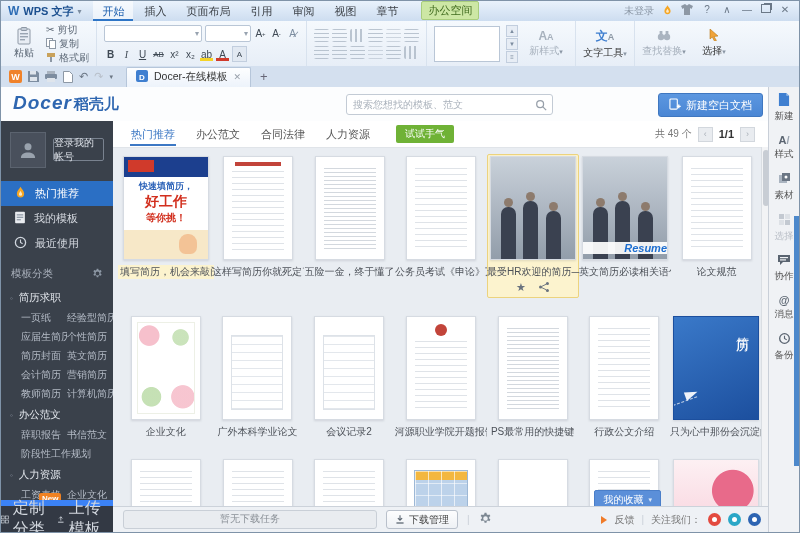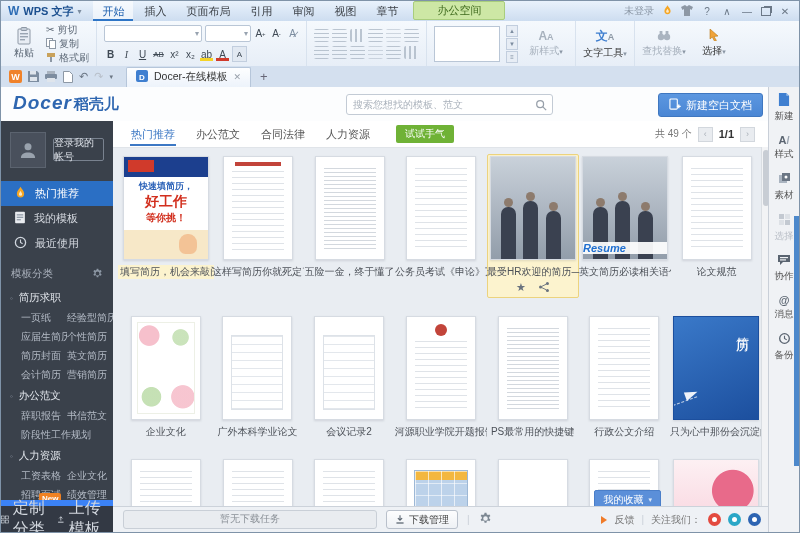--- a/index.html
+++ b/index.html
@@ -9,22 +9,22 @@
   
   .titlebar{position:absolute;top:0;left:0;right:0;height:20px;
     background:linear-gradient(#e9f2fc,#cdddf0);border-bottom:1px solid #b0c5dc;
     display:flex;align-items:center;font-size:11px;}
   .app-logo{display:flex;align-items:center;gap:4px;margin:0 12px 0 7px;color:#1b4f8f;font-weight:bold;}
   .wlogo{color:#2e6db5;font-weight:bold;font-size:12px;}
   .logo-caret{color:#7d8doa;color:#7d8da0;font-size:8px;}
   .menu-tabs{display:flex;align-items:flex-end;height:20px;gap:2px;}
   .menu-tab{padding:3px 9px 2px;color:#3a3f45;}
   .menu-tab.active{color:#1d5fae;background:rgba(255,255,255,.6);border-bottom:2px solid #2e75c6;padding-bottom:0;}
-  .menu-tab.highlight{background:#cde7a5;border:1px solid #a9cd7d;border-radius:2px;color:#3f6a1e;padding:1px 23px;margin:0 0 1px 4px;}
-  .title-right{margin-left:auto;display:flex;align-items:center;gap:8px;padding-right:8px;color:#8b97a5;font-size:10px;}
+  .menu-tab.highlight{background:#cde7a5;border:1px solid #a9cd7d;border-radius:2px;color:#3f6a1e;padding:1px 6px;margin:0 0 1px 12px;}
+  .title-right{margin-left:auto;display:flex;align-items:flex-start;gap:8px;padding-right:8px;color:#8b97a5;font-size:10px;}
   .winbtn{font-size:10px;color:#6b7887;width:12px;text-align:center;}
   .restore-box{width:8px;height:7px;border:1px solid #6b7887;box-shadow:2px -2px 0 -1px #6b7887;}
   
   .ribbon{position:absolute;top:20px;left:0;right:0;height:45px;
     background:linear-gradient(#f5f9fd,#e7eef7);border-bottom:1px solid #c5d3e3;
     display:flex;align-items:stretch;font-size:10px;color:#5b6775;}
   .rgroup{border-right:1px solid #d8e2ee;padding:3px 7px;display:flex;gap:6px;align-items:center;}
   .bigbtn{display:flex;flex-direction:column;align-items:center;gap:1px;width:32px;}
   .smallcol{display:flex;flex-direction:column;justify-content:center;gap:2px;}
   .smallbtn{display:flex;align-items:center;gap:3px;height:12px;}
@@ -115,21 +115,21 @@
   .t-doc-form .doclines{top:18px;border:1px solid #dde2e8;
     background:repeating-linear-gradient(#e3e7ec 0 1px,transparent 1px 8px);}
   .redline{position:absolute;top:5px;left:16%;width:68%;height:4px;background:#c2443a;}
   .t-doc-red-header .doclines{top:14px;}
   .crest{position:absolute;top:7px;left:50%;margin-left:-6px;width:12px;height:12px;border-radius:50%;background:#c2443a;}
   .t-doc-crest .doclines{top:24px;}
   .t-photo-people,.t-photo-resume{background:linear-gradient(#c9d1da,#929daa);}
   .silh{position:absolute;bottom:0;width:15px;height:52px;background:#3a4150;border-radius:7px 7px 0 0;}
   .silh::before{content:"";position:absolute;top:-9px;left:3px;width:9px;height:9px;border-radius:50%;background:#8d7b6d;}
   .res-cap{position:absolute;bottom:5px;left:0;right:0;background:rgba(255,255,255,.92);
-    color:#1f6fd0;font-weight:bold;font-style:italic;font-size:11px;text-align:left;}
+    color:#1f6fd0;font-weight:bold;font-style:italic;font-size:11px;text-align:right;}
   .t-floral::before{content:"";position:absolute;inset:5px;border:1px solid #edf0e6;background:
     radial-gradient(circle at 20% 14%,rgba(240,150,170,.6) 0 11%,transparent 12%),
     radial-gradient(circle at 80% 82%,rgba(240,150,170,.55) 0 13%,transparent 14%),
     radial-gradient(circle at 24% 82%,rgba(150,200,120,.55) 0 11%,transparent 12%),
     radial-gradient(circle at 76% 16%,rgba(150,200,120,.5) 0 9%,transparent 10%);}
   .t-blue-cover{background:linear-gradient(155deg,#3a79c9,#1c4f9e);border-color:#1c4f9e;}
   .cover-txt{position:absolute;top:9px;right:7px;color:#fff;font-size:13px;writing-mode:vertical-rl;letter-spacing:4px;}
   .plane{position:absolute;bottom:20px;left:11px;width:0;height:0;transform:rotate(-20deg);
     border-left:13px solid rgba(255,255,255,.92);border-top:4px solid transparent;border-bottom:5px solid transparent;}
   .plane::after{content:"";position:absolute;left:-28px;top:4px;width:26px;border-top:1px dashed rgba(255,255,255,.7);}
@@ -447,20 +447,24 @@
             <span class="sitem">个性简历</span>
           </div>
           <div class="srow">
             <span class="sitem">简历封面</span>
             <span class="sitem">英文简历</span>
           </div>
           <div class="srow">
             <span class="sitem">会计简历</span>
             <span class="sitem">营销简历</span>
           </div>
+          <div class="srow">
+            <span class="sitem">教师简历</span>
+            <span class="sitem">计算机简历</span>
+          </div>
         </div>
         <div class="sgroup">
           <div class="sgroup-title">
             <span class="bullet">◦</span>
             <span>办公范文</span>
           </div>
           <div class="srow">
             <span class="sitem">辞职报告</span>
             <span class="sitem">书信范文</span>
           </div>

